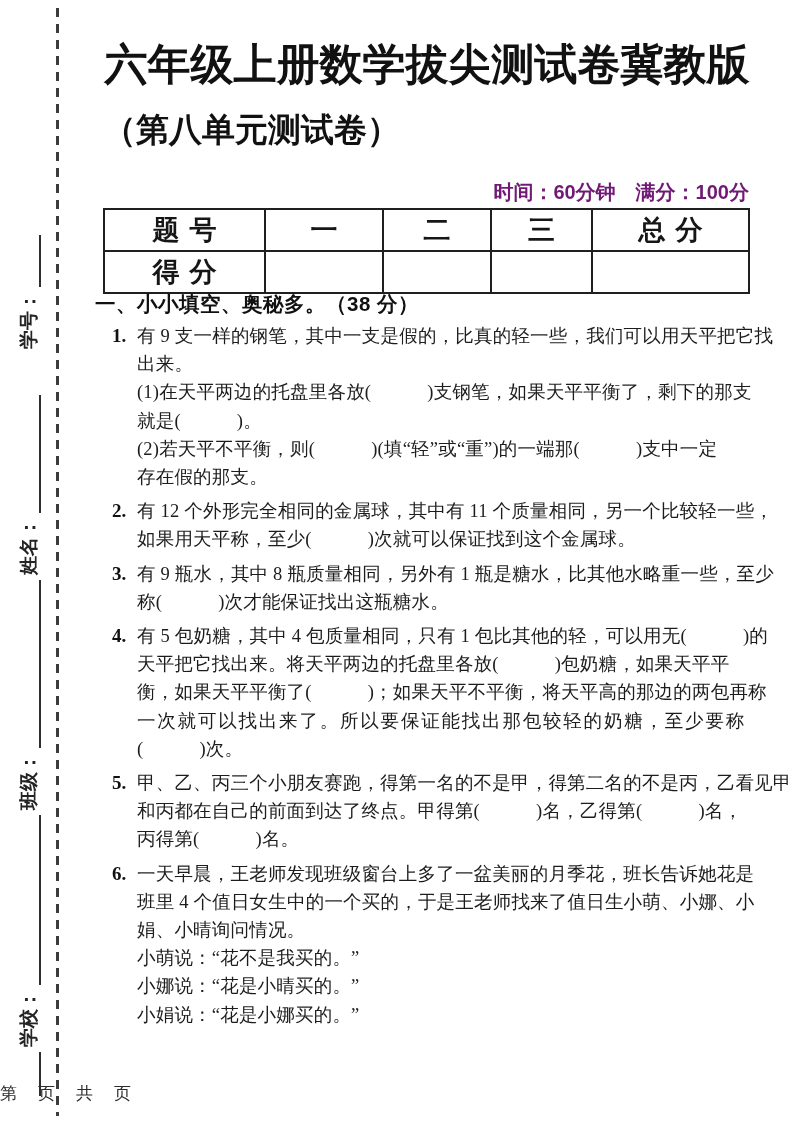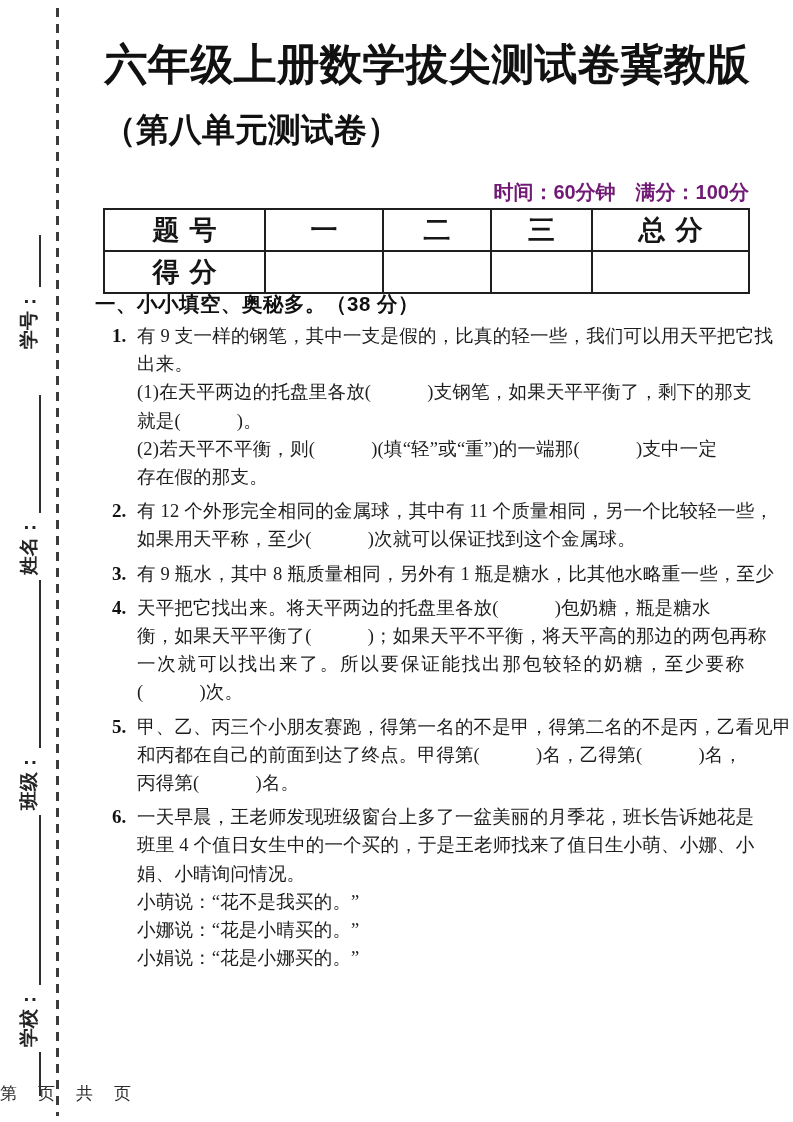--- a/index.html
+++ b/index.html
@@ -133,25 +133,27 @@
 
     <div class="q">
       <span class="q-num">2.</span>
       <div class="q-line">有 12 个外形完全相同的金属球，其中有 11 个质量相同，另一个比较轻一些，</div>
       <div class="q-line">如果用天平称，至少(　　　)次就可以保证找到这个金属球。</div>
     </div>
 
     <div class="q">
       <span class="q-num">3.</span>
       <div class="q-line">有 9 瓶水，其中 8 瓶质量相同，另外有 1 瓶是糖水，比其他水略重一些，至少</div>
+      <div class="q-line">称(　　　)次才能保证找出这瓶糖水。</div>
     </div>
 
     <div class="q">
       <span class="q-num">4.</span>
-      <div class="q-line">天平把它找出来。将天平两边的托盘里各放(　　　)包奶糖，瓶是糖水</div>
+      <div class="q-line">有 5 包奶糖，其中 4 包质量相同，只有 1 包比其他的轻，可以用无(　　　)的</div>
+      <div class="q-line">天平把它找出来。将天平两边的托盘里各放(　　　)包奶糖，如果天平平</div>
       <div class="q-line">衡，如果天平平衡了(　　　)；如果天平不平衡，将天平高的那边的两包再称</div>
       <div class="q-line spread">一次就可以找出来了。所以要保证能找出那包较轻的奶糖，至少要称</div>
       <div class="q-line">(　　　)次。</div>
     </div>
 
     <div class="q">
       <span class="q-num">5.</span>
       <div class="q-line">甲、乙、丙三个小朋友赛跑，得第一名的不是甲，得第二名的不是丙，乙看见甲</div>
       <div class="q-line">和丙都在自己的前面到达了终点。甲得第(　　　)名，乙得第(　　　)名，</div>
       <div class="q-line">丙得第(　　　)名。</div>

